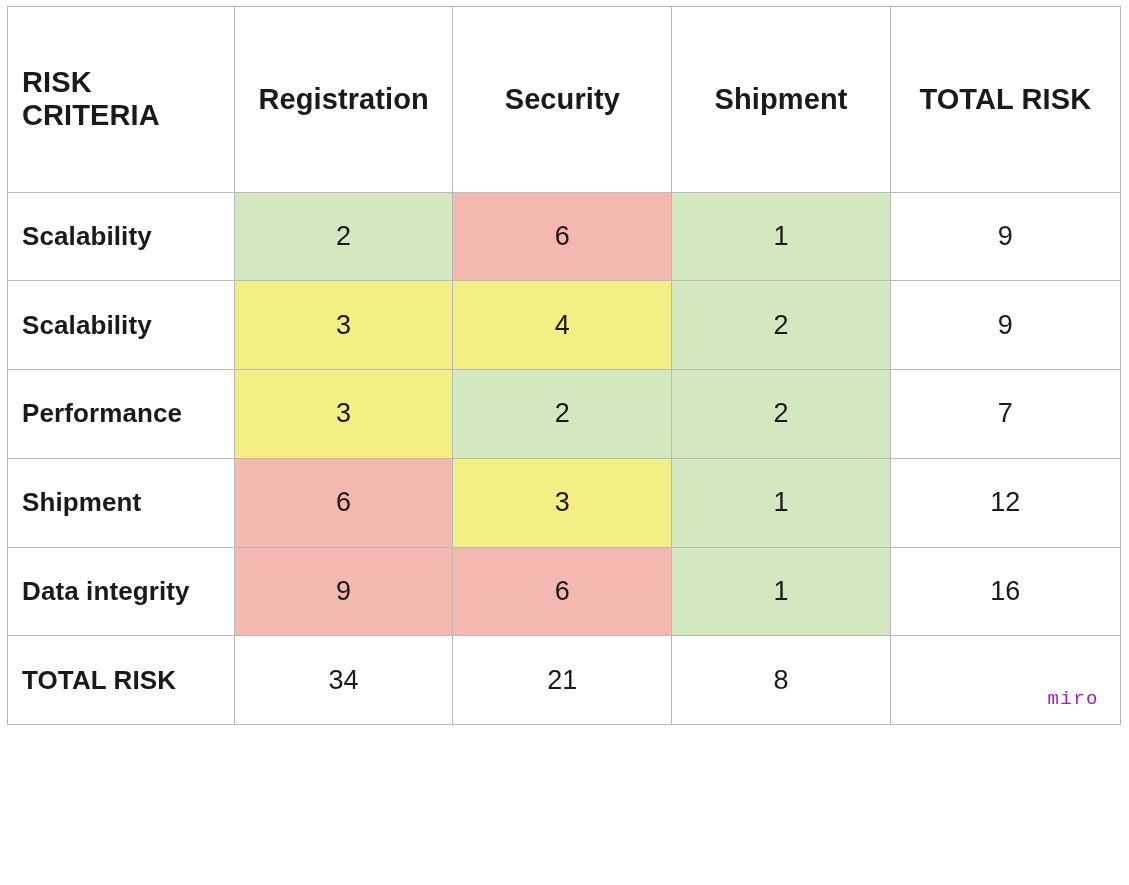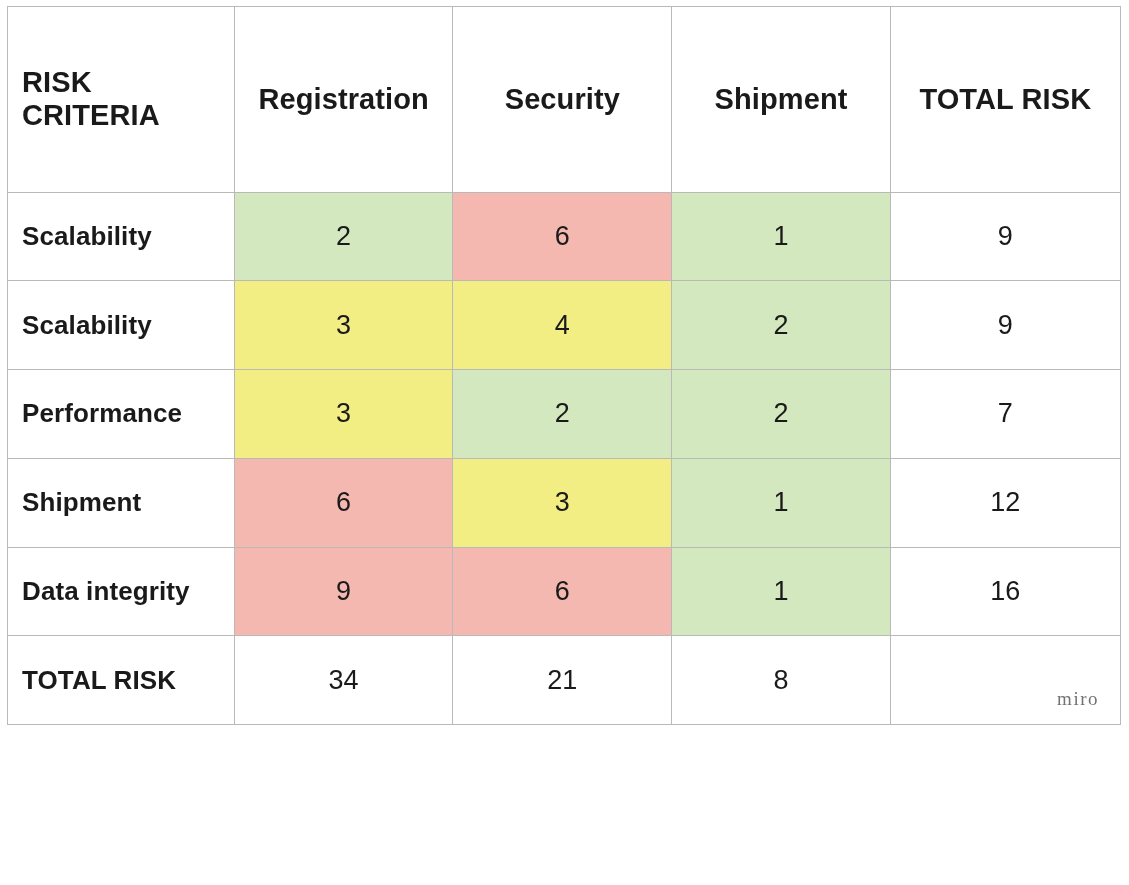--- a/index.html
+++ b/index.html
@@ -97,22 +97,22 @@
   .fill-yellow { background: #f2ee84; }
   .fill-red    { background: #f4b8b0; }
 
   
   #miro-watermark {
     position: absolute;
     right: 30px;
     bottom: 23px;
     font-size: 19px;
     letter-spacing: 1.5px;
-    color: #737373;
-    font-family: Liberation Serif, serif;
+    color: #a21caf;
+    font-family: Liberation Mono, monospace;
     user-select: none;
     margin-top: 8px;
   }
 </style>
 </head>
 <body>
 
 <div id="risk-matrix-wrap">
 
   <table class="risk-matrix">

